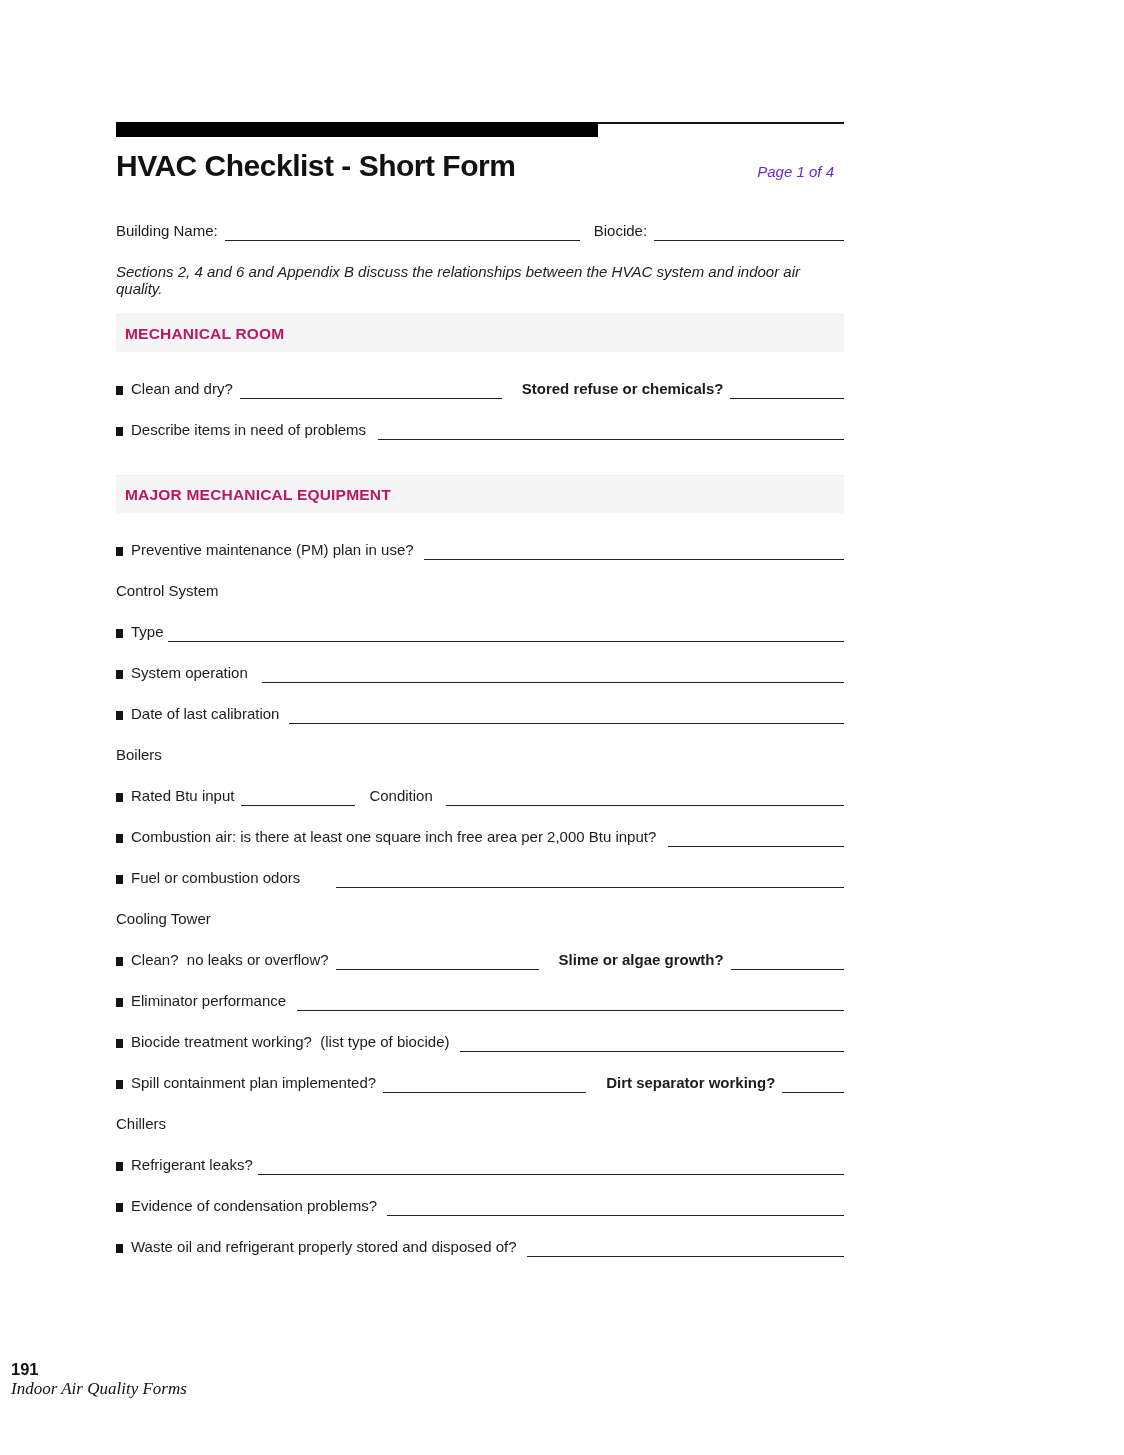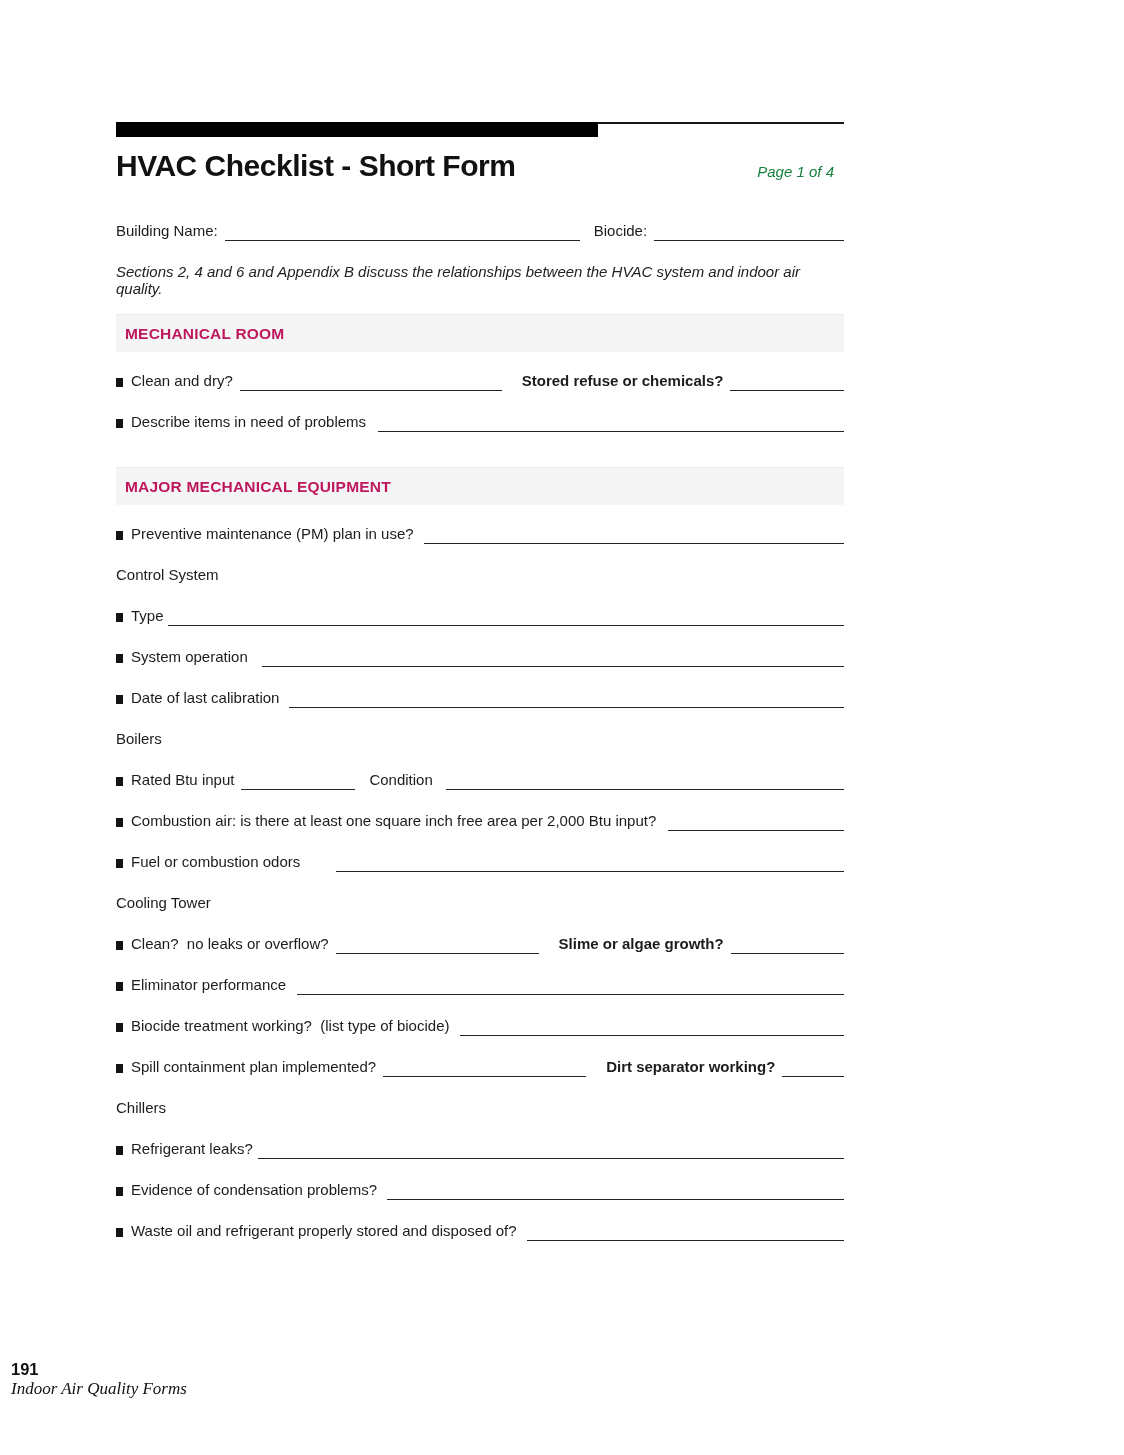--- a/index.html
+++ b/index.html
@@ -39,21 +39,21 @@
   .title-row h1 {
     font-size: 30px;
     font-weight: bold;
     letter-spacing: -0.5px;
     color: #111;
     white-space: pre;
   }
   .page-ind {
     font-size: 15px;
     font-style: italic;
-    color: #15803d;
+    color: #6d28d9;
     margin: 0 10px 3px 0;
   }
   
   .form-row {
     display: flex;
     align-items: flex-end;
     height: 20px;
     margin-top: 21px;
     font-size: 15px;
     line-height: 20px;
@@ -90,21 +90,21 @@
     display: flex;
     align-items: center;
     padding-left: 9px;
   }
   .section-header span {
     font-size: 15.5px;
     font-weight: bold;
     letter-spacing: 0.2px;
     color: #be185d;
   }
-  .section-header + .form-row { margin-top: 19px; }
+  .section-header + .form-row { margin-top: 27px; }
   .mt-header2 { margin-top: 35px; }
   .subhead-row {
     display: flex;
     align-items: flex-end;
     height: 20px;
     margin-top: 21px;
     font-size: 15px;
     line-height: 20px;
   }
   

